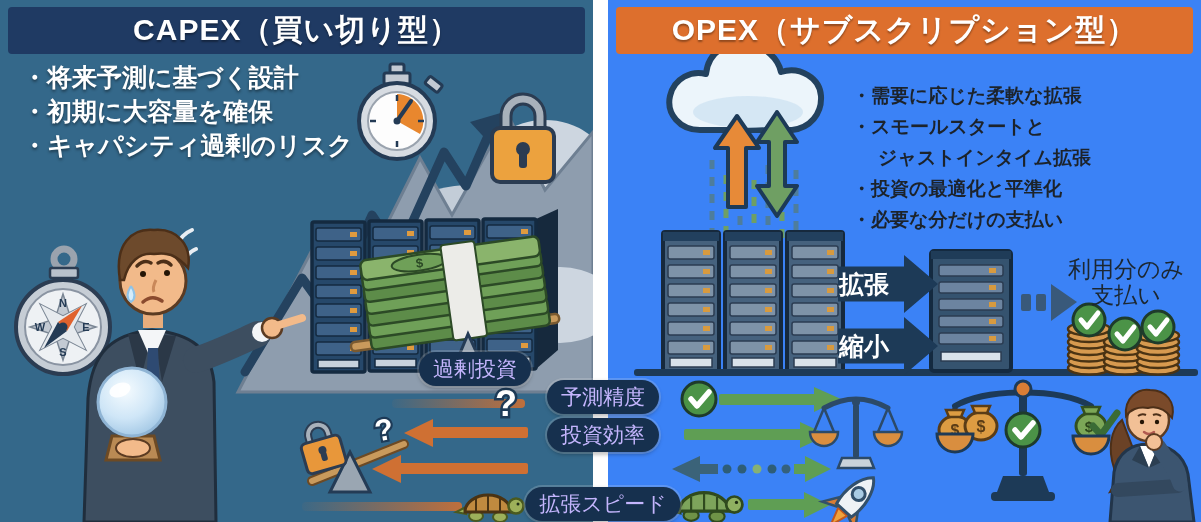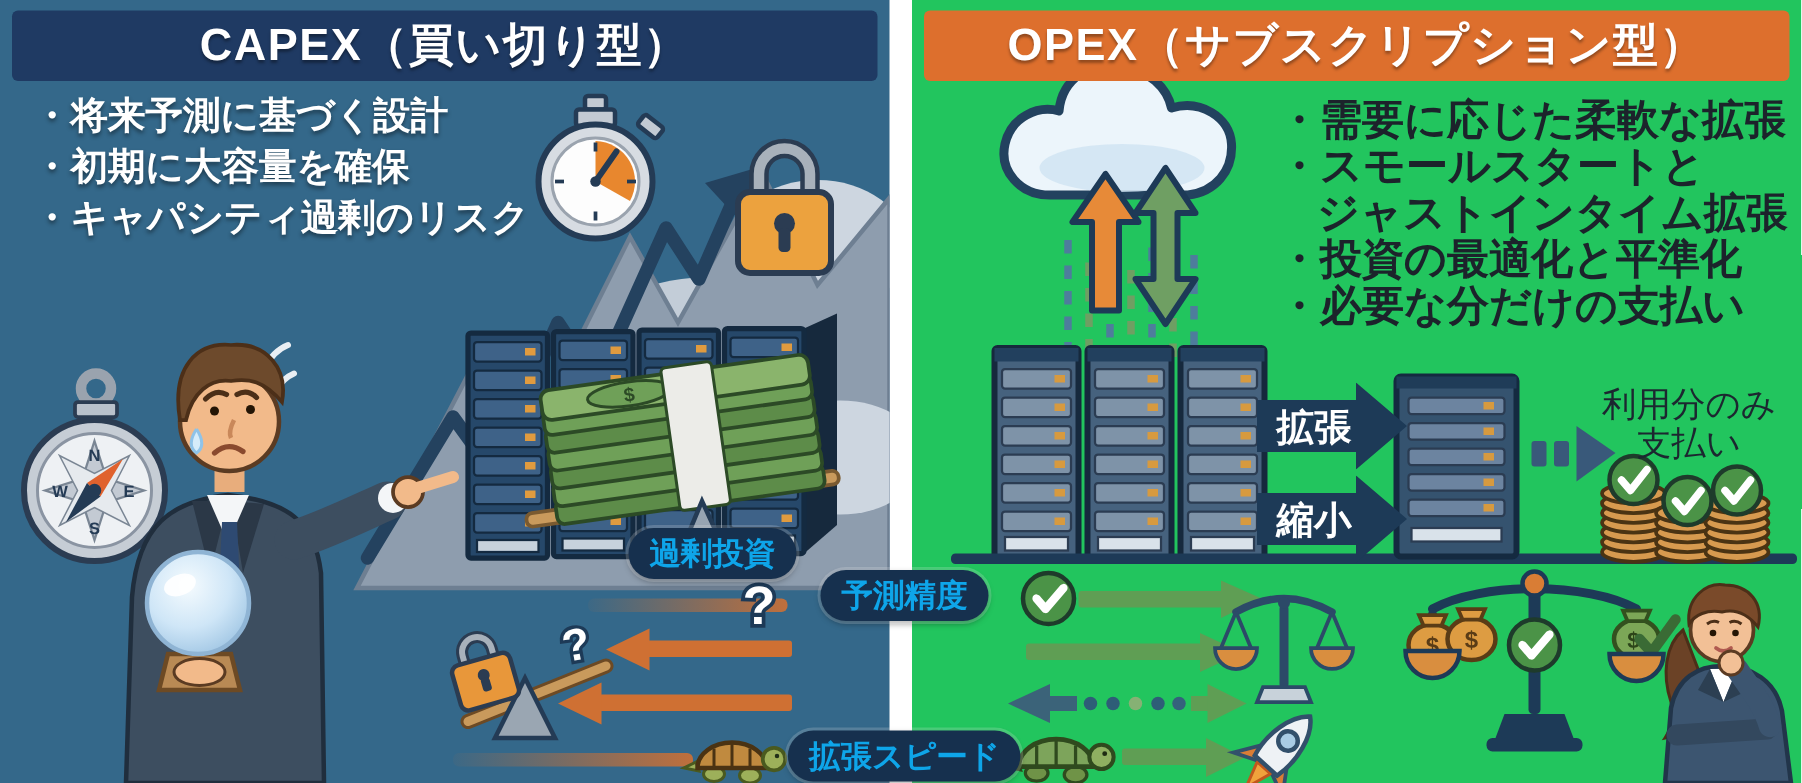--- a/index.html
+++ b/index.html
@@ -1,40 +1,40 @@
 <!DOCTYPE html>
 <html><head>
 <meta charset="utf-8">
 <style>
   html,body{margin:0;padding:0;background:#fff}
   .stage{position:relative;width:1201px;height:522px;overflow:hidden;background:#ffffff;
          font-family:"Liberation Sans","DejaVu Sans",sans-serif}
   .panel{position:absolute;top:0;height:522px;width:593px}
   .panel.capex{left:0;background:#34688a}
-  .panel.opex{left:608px;background:#22c55e}
+  .panel.opex{left:608px;background:#3b82f6}
   .hdr{position:absolute;top:7px;left:8px;right:8px;height:47px;border-radius:4px;
        display:flex;align-items:center;justify-content:center;
        font-size:30px;font-weight:bold;color:#fff;letter-spacing:1px;
        text-shadow:0 2px 2px rgba(0,0,0,.35);z-index:12}
   .capex .hdr{background:#1f3a63}
   .opex  .hdr{background:#dd6f2d}
   .bullets{position:absolute;font-weight:bold;z-index:11}
   .capex .bullets{left:22px;top:60px;color:#ffffff;font-size:25px;line-height:34px;
                   text-shadow:0 2px 3px rgba(0,0,0,.45)}
-  .opex  .bullets{left:244px;top:64px;color:#1c232b;font-size:28px;line-height:31px}
+  .opex  .bullets{left:244px;top:80px;color:#1c232b;font-size:19px;line-height:31px}
   .bullets .cont{padding-left:26px}
   .art{position:absolute;top:0;left:0;z-index:5}
   .overlay{position:absolute;top:0;left:0;z-index:20;pointer-events:none}
-  .pill{position:absolute;background:#16304e;color:#0ea5e9;font-weight:bold;font-size:21px;
+  .pill{position:absolute;background:#16304e;color:#c4b5fd;font-weight:normal;font-size:21px;
         padding:3px 14px;border-radius:17px;white-space:nowrap;z-index:30;
         box-shadow:0 0 0 2px rgba(255,255,255,.18),0 2px 4px rgba(0,0,0,.35)}
   .pill.centered{left:603px;transform:translateX(-50%)}
   .flow-arrow{position:absolute;z-index:25;background:#1d3a57;color:#fff;font-weight:bold;
         font-size:25px;display:flex;align-items:center;box-sizing:border-box;
-        padding-left:13px;width:100px;height:58px;
+        padding-left:1px;width:100px;height:58px;
         clip-path:polygon(0 20%,66% 20%,66% 0,100% 50%,66% 100%,66% 80%,0 80%)}
   .paylabel{position:absolute;z-index:25;color:#1c2730;font-weight:normal;font-size:23px;
         line-height:1.15;text-align:center;white-space:pre-line;width:140px}
 </style>
 </head>
 <body>
 
 <div class="stage">
 
   <div class="panel capex">
@@ -449,15 +449,16 @@
   </svg>
 
   <div class="flow-arrow" style="left:838px;top:255px">拡張</div>
   <div class="flow-arrow" style="left:838px;top:317px">縮小</div>
   <div class="paylabel" style="left:1056px;top:256px">利用分のみ
 支払い</div>
 
   <div class="pill" style="left:419px;top:352px">過剰投資</div>
 
   <div class="pill centered" style="top:380px">予測精度</div>
+  <div class="pill centered" style="top:418px">投資効率</div>
   <div class="pill centered" style="top:487px">拡張スピード</div>
 
 </div>
 
 </body></html>

